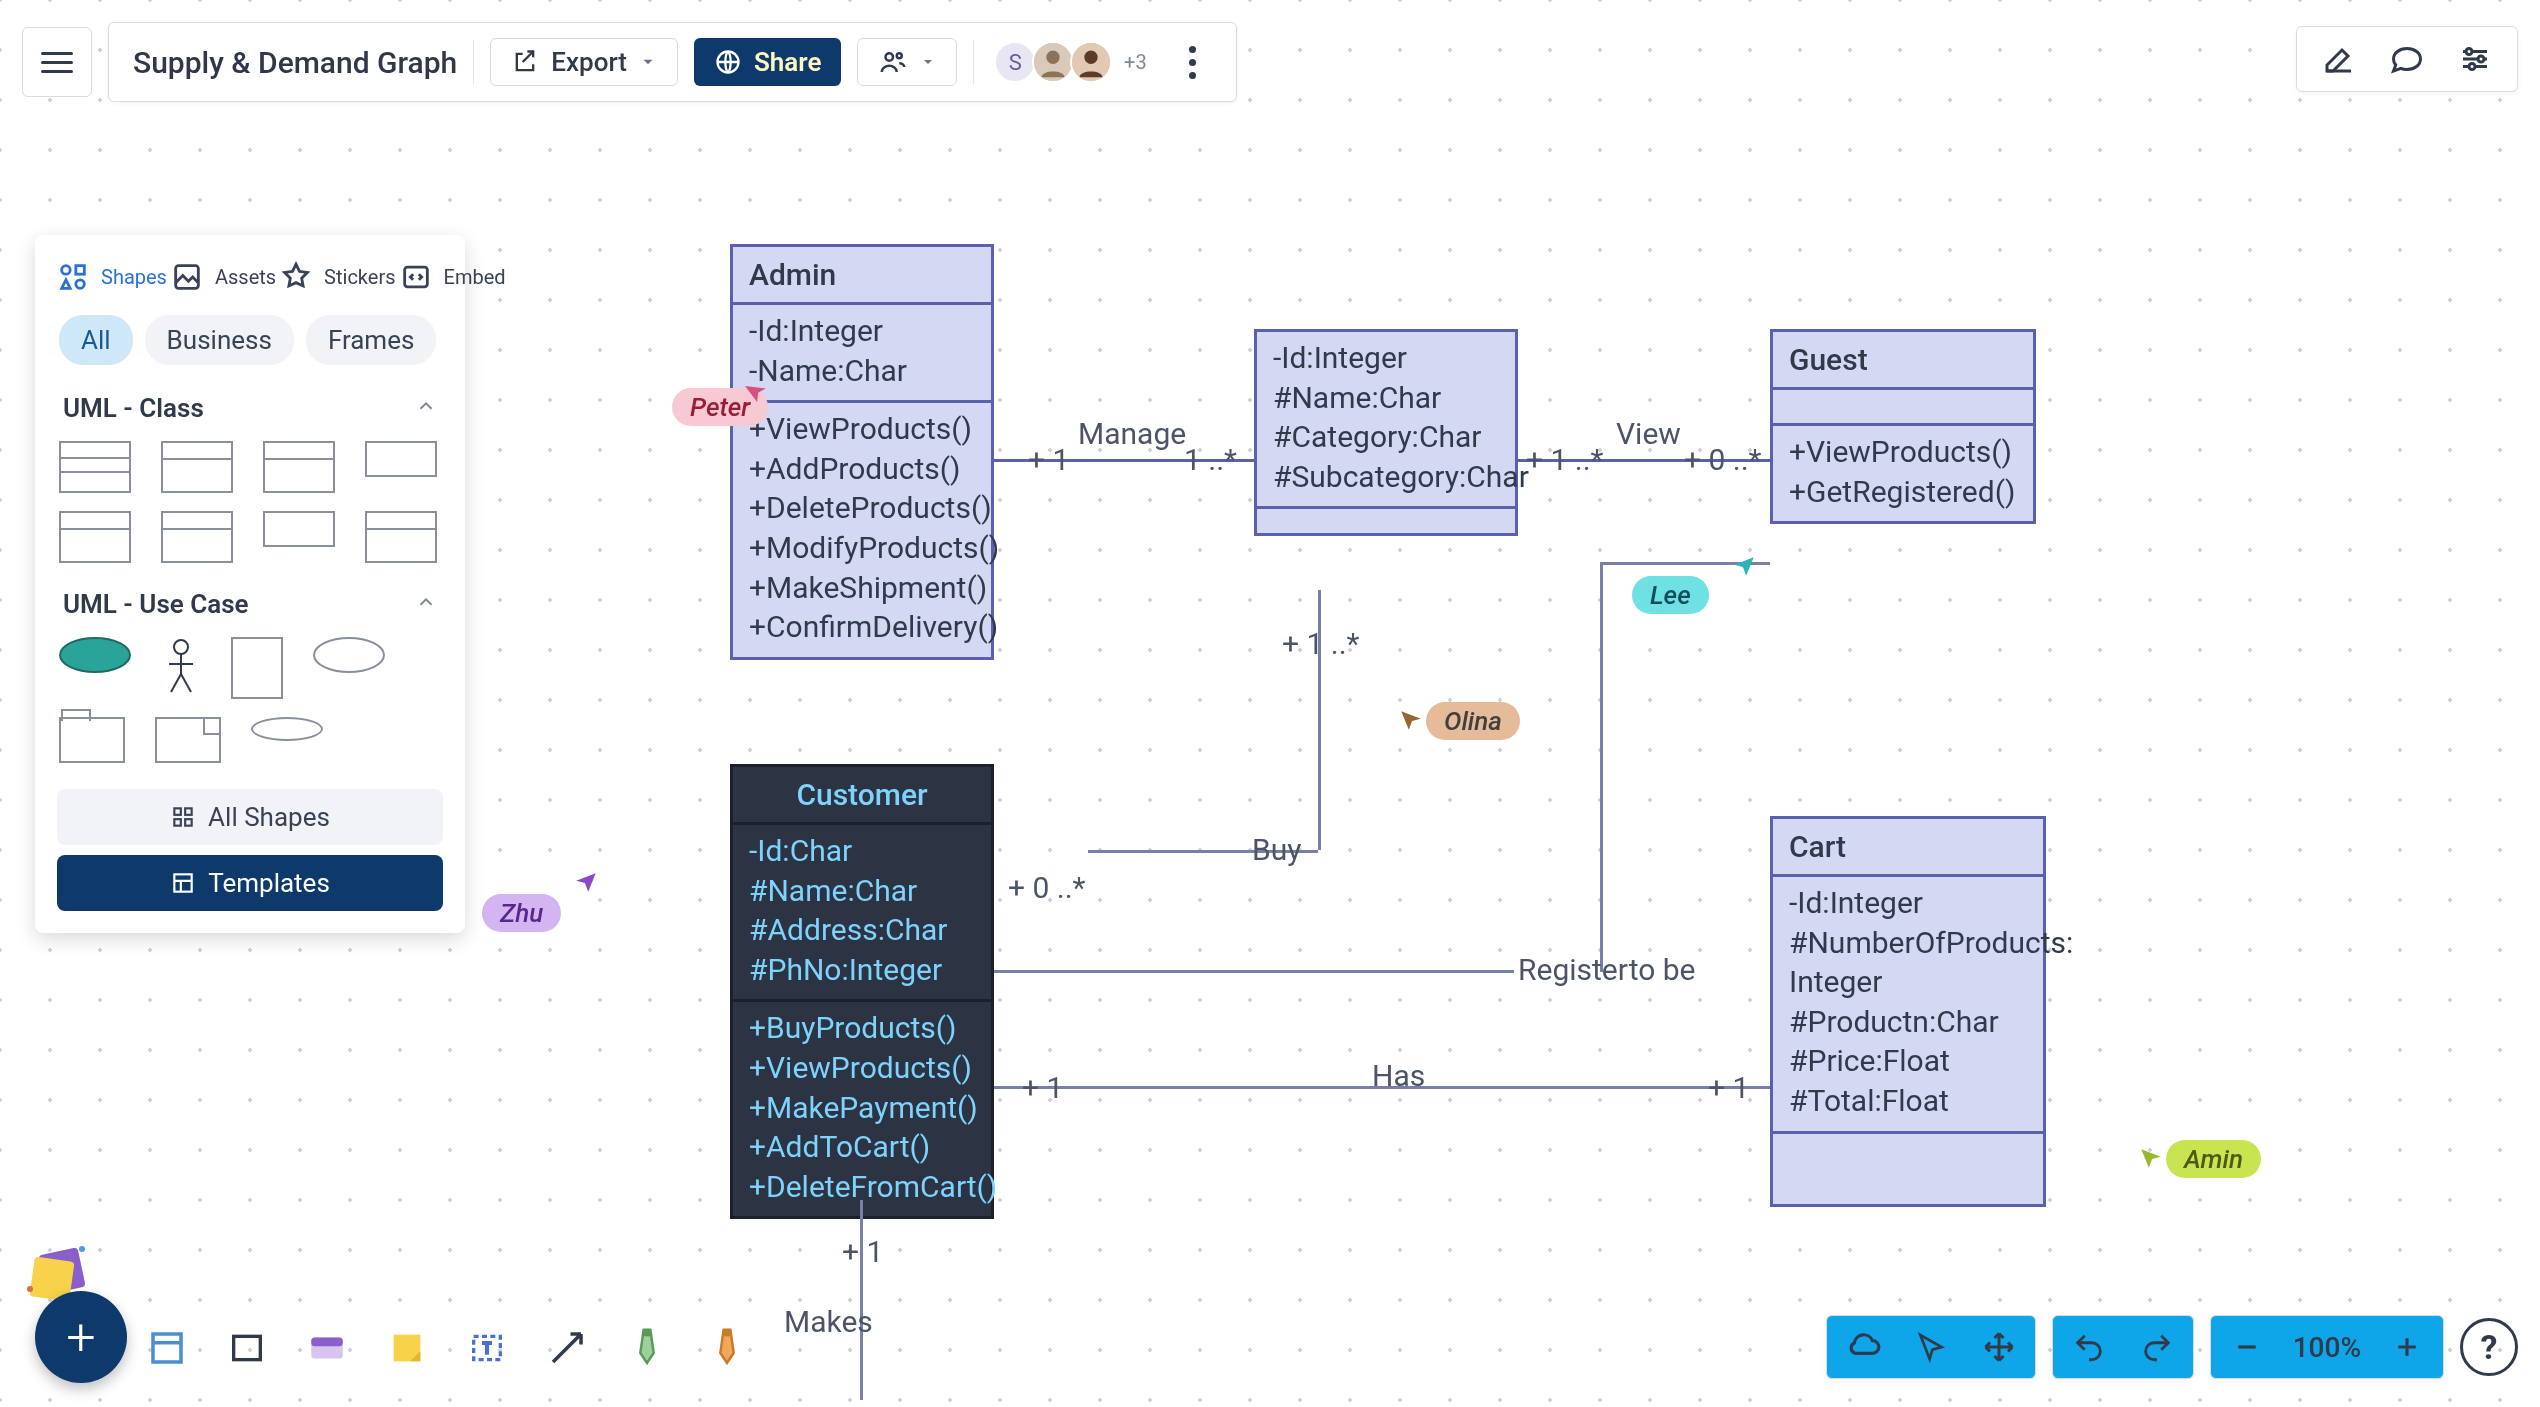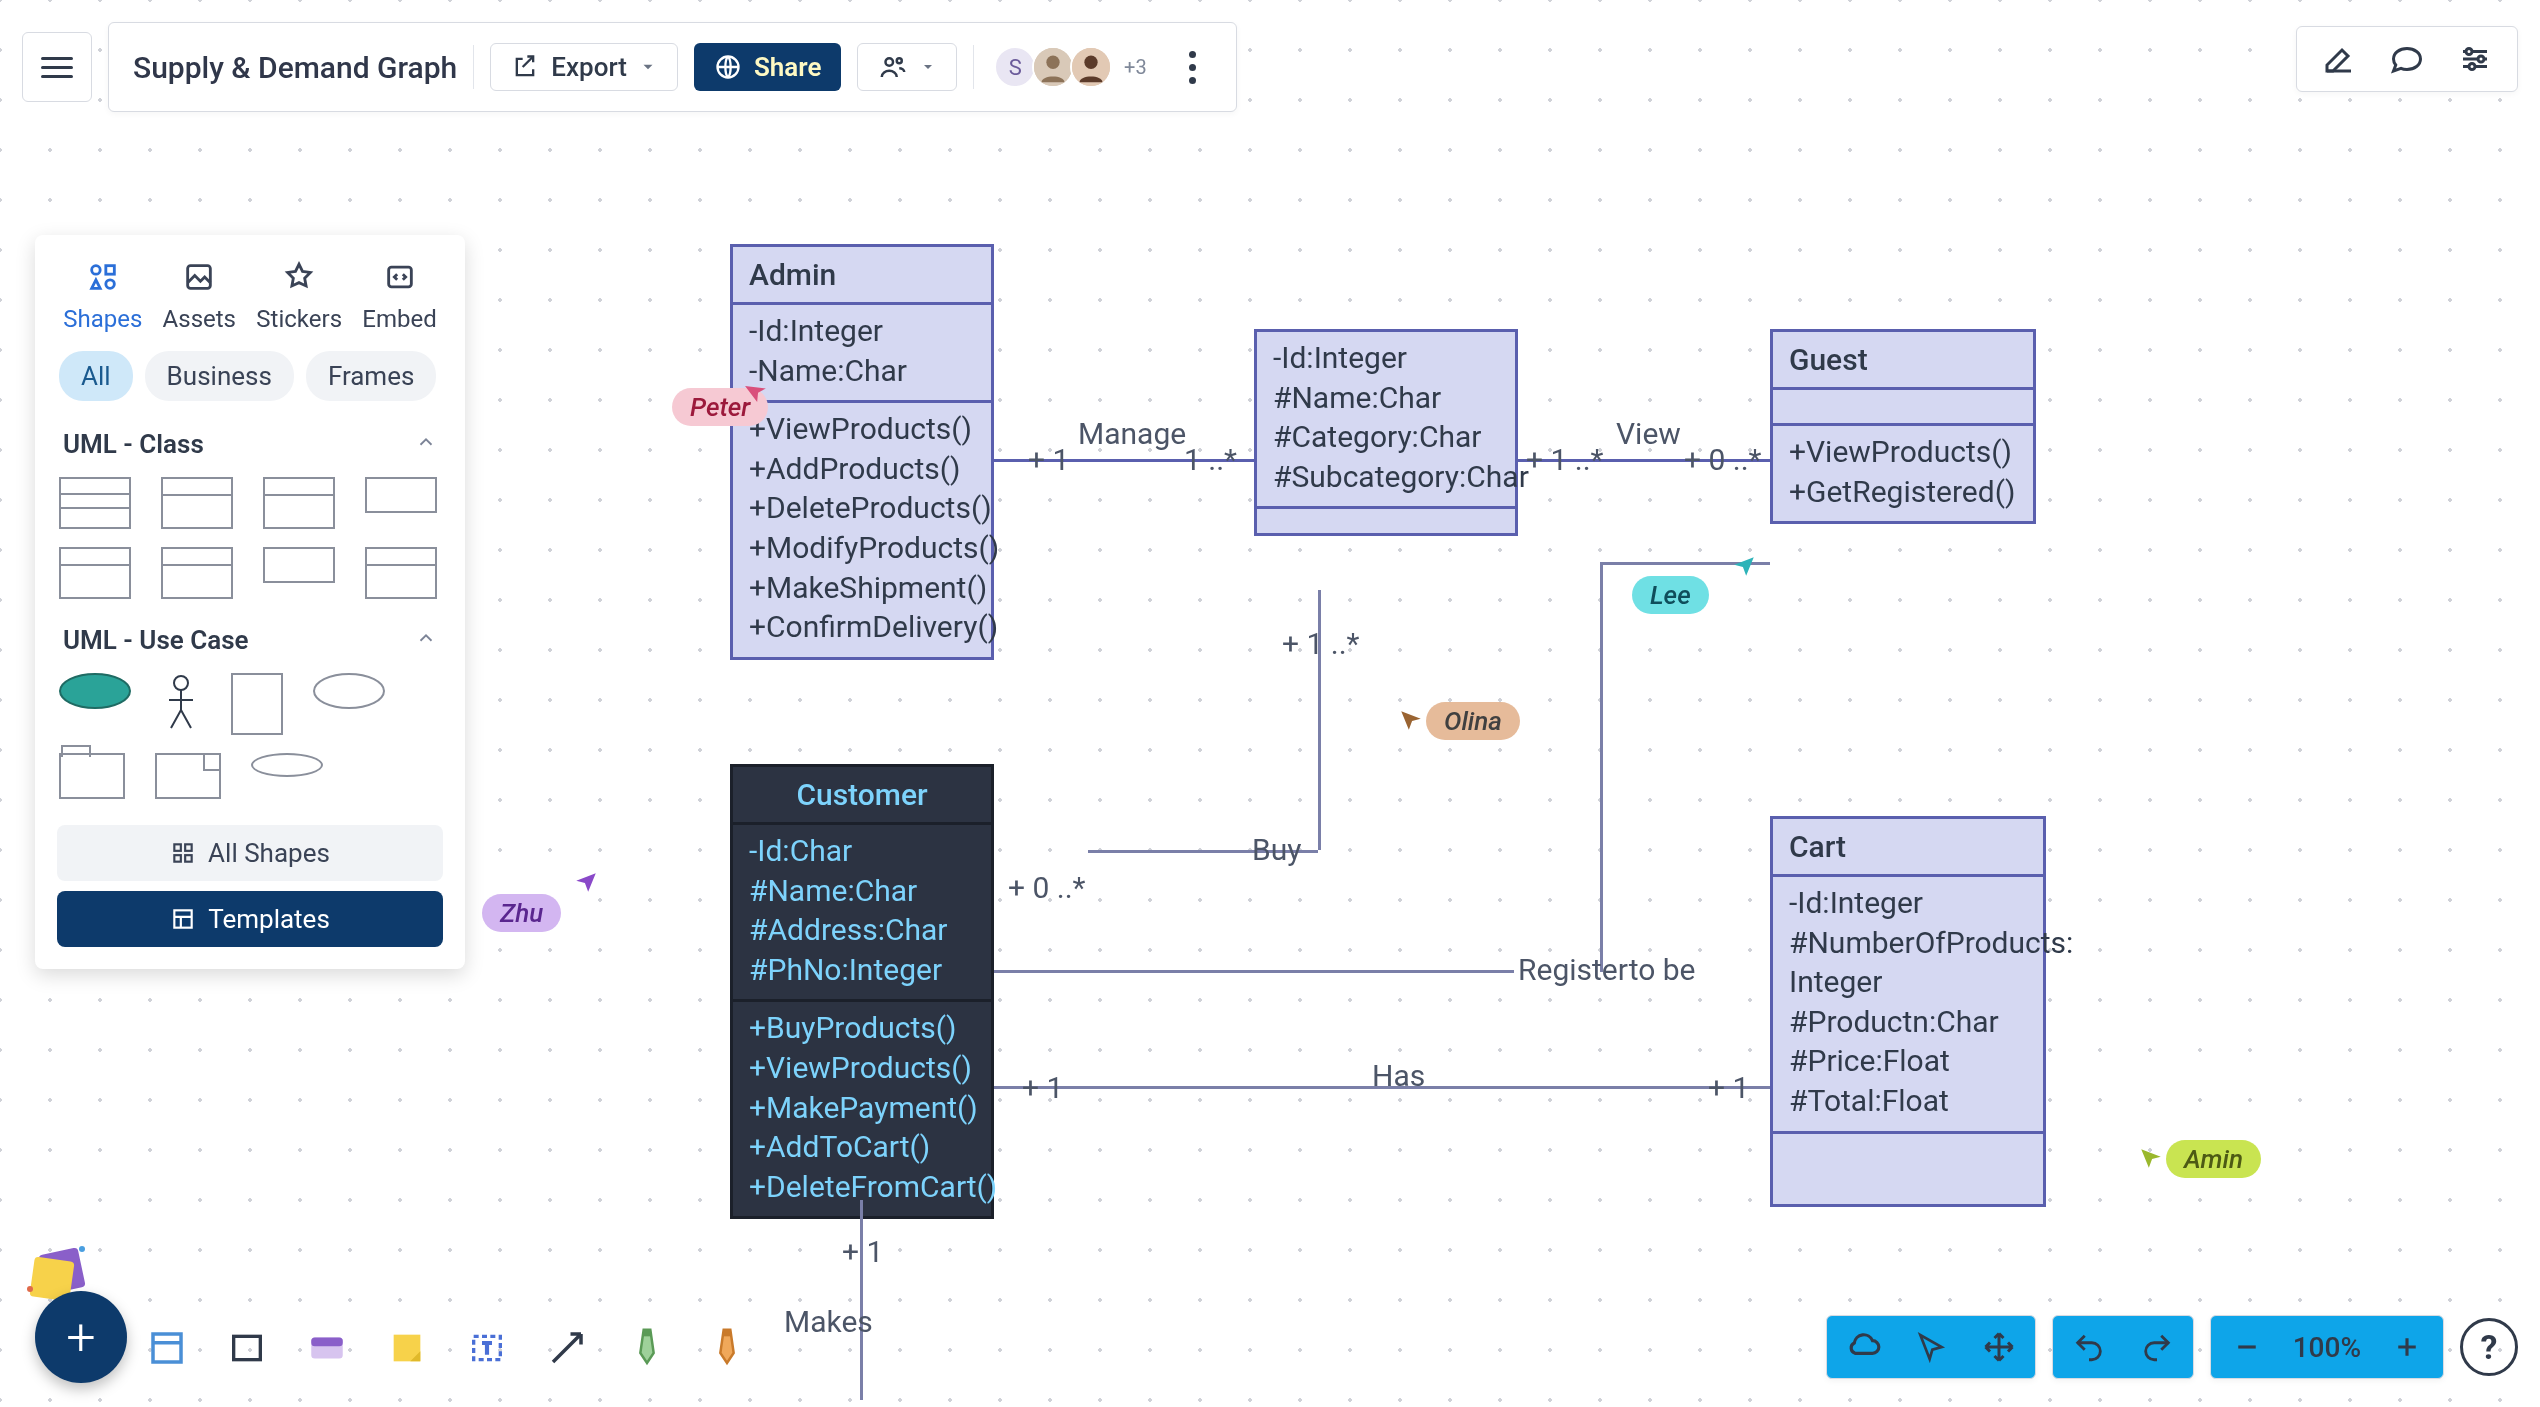--- a/index.html
+++ b/index.html
@@ -9,21 +9,21 @@
 .canvas-bg { position: absolute; top: 0; left: 0; width: 100%; height: 100%;
   background-image: radial-gradient(circle, #d0d2d8 2px, transparent 2px);
   background-size: 50px 50px; background-position: 25px 25px; }
 
 
 .topbar { position: absolute; top: 22px; left: 22px; display: flex; align-items: center; gap: 16px; z-index: 10; }
 .hamburger-btn { width: 70px; height: 70px; border: 1px solid #d8dbe2; border-radius: 6px; background:#fff; display:flex; align-items:center; justify-content:center; cursor:pointer; }
 .hamburger-btn span { display:block; width:32px; height:3px; background:#303a4a; border-radius:2px; }
 .hamburger-btn .stack { display:flex; flex-direction:column; gap:6px; }
 
-.title-box { height:90px; border:1px solid #d8dbe2; border-radius:6px; background:#fff; display:flex; align-items:center; padding:0 24px; gap:16px; box-shadow:0 2px 6px rgba(0,0,0,.04); }
+.title-box { height:80px; border:1px solid #d8dbe2; border-radius:6px; background:#fff; display:flex; align-items:center; padding:0 24px; gap:16px; box-shadow:0 2px 6px rgba(0,0,0,.04); }
 .doc-title { font-size: 30px; font-weight:500; color:#30374a; white-space:nowrap; }
 .vdiv { width:1px; height:44px; background:#e2e5eb; }
 
 .export-btn, .share-btn, .invite-btn { display:flex; align-items:center; gap:12px; padding:0 20px; height:48px; border-radius:6px; cursor:pointer; font-size:26px; font-weight:500; }
 .export-btn { border:1px solid #d8dbe2; color:#303a4a; background:#fff; }
 .share-btn { background:#0d3a6b; color:#fef9c3; border:none; font-weight:600; }
 .invite-btn { border:1px solid #d8dbe2; background:#fff; color:#303a4a; }
 
 .avatars { display:flex; align-items:center; padding-left:8px; }
 .avatar { width:42px; height:42px; border-radius:50%; display:flex; align-items:center; justify-content:center; font-size:22px; margin-left:-4px; border:2px solid #fff; }
@@ -41,21 +41,21 @@
 
 
 .shapes-panel { position:absolute; top:235px; left:35px; width:430px; background:#fff; border-radius:8px; box-shadow:0 6px 20px rgba(0,0,0,.15); z-index:20; padding:14px 14px 18px 14px; }
 .search-wrap { position:relative; margin:6px 8px 20px 8px; }
 .search-input { width:100%; height:54px; border-radius:27px; background:#f1f3f6; border:1px solid #e7e9ef; padding:0 60px 0 62px; color:#9199a9; font-size:24px; }
 .search-input::placeholder { color:#b6bdc9; }
 .search-cicon { position:absolute; left:22px; top:50%; transform:translateY(-50%); color:#c6ccd5; }
 .search-mag  { position:absolute; right:22px; top:50%; transform:translateY(-50%); color:#8f97a6; }
 
 .panel-tabs { display:flex; justify-content:space-around; margin:8px 4px 6px 4px; }
-.ptab { display:flex; flex-direction:column; align-items:center; gap:8px; cursor:pointer; color:#3a4356; font-size:24px; }
+.ptab { display:flex; flex-direction:row; align-items:center; gap:8px; cursor:pointer; color:#3a4356; font-size:20px; }
 .ptab.active { color:#2b6fd8; }
 .picon { width:40px; height:40px; display:flex; align-items:center; justify-content:center; }
 
 .filter-row { display:flex; gap:12px; padding:12px 10px 18px 10px; }
 .chip { padding:10px 22px; border-radius:24px; background:#f1f3f6; cursor:pointer; font-size:26px; color:#3a4356; }
 .chip.active { background:#cfe8f9; color:#1a5a8f; }
 
 .section-head { display:flex; justify-content:space-between; align-items:center; padding:10px 14px; font-size:26px; font-weight:600; color:#303a4a; }
 .chev { color:#7c8497; }
 

